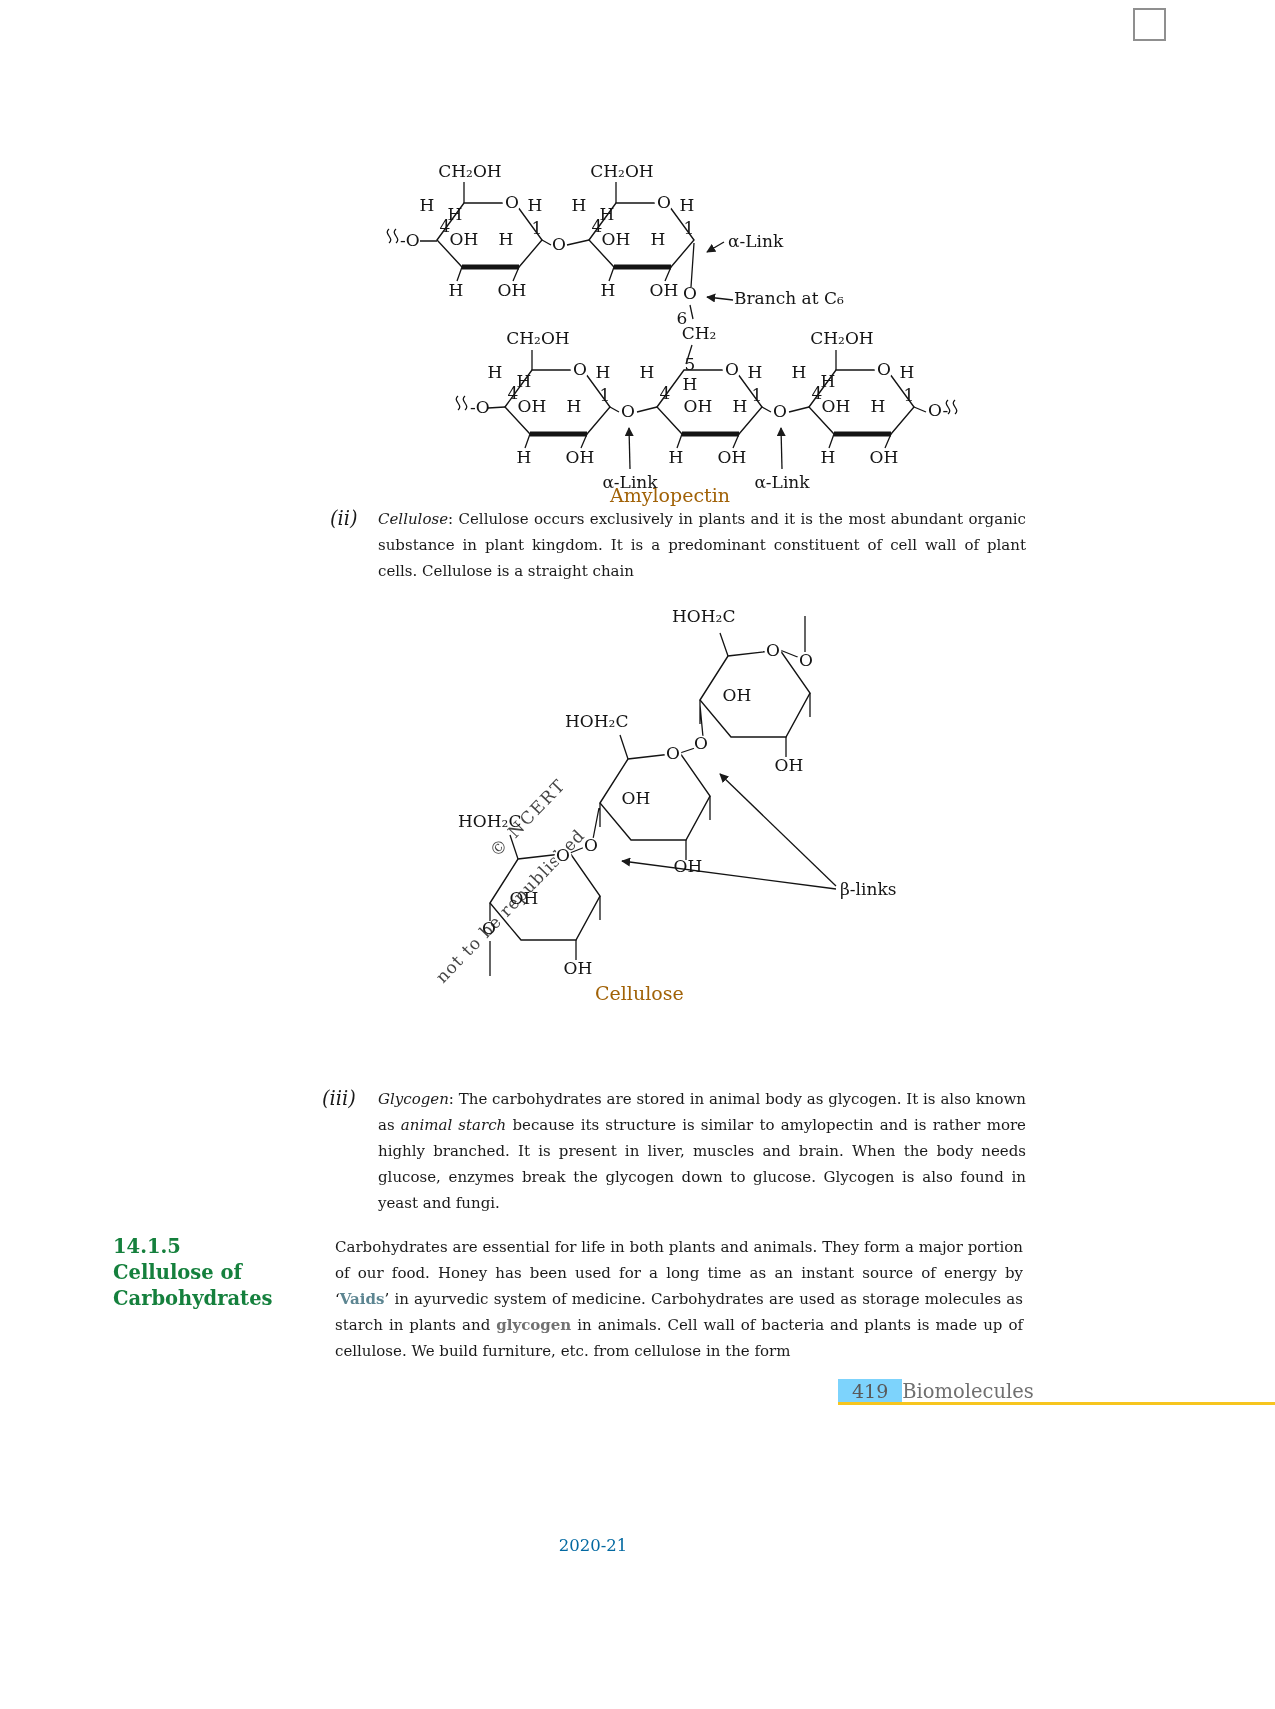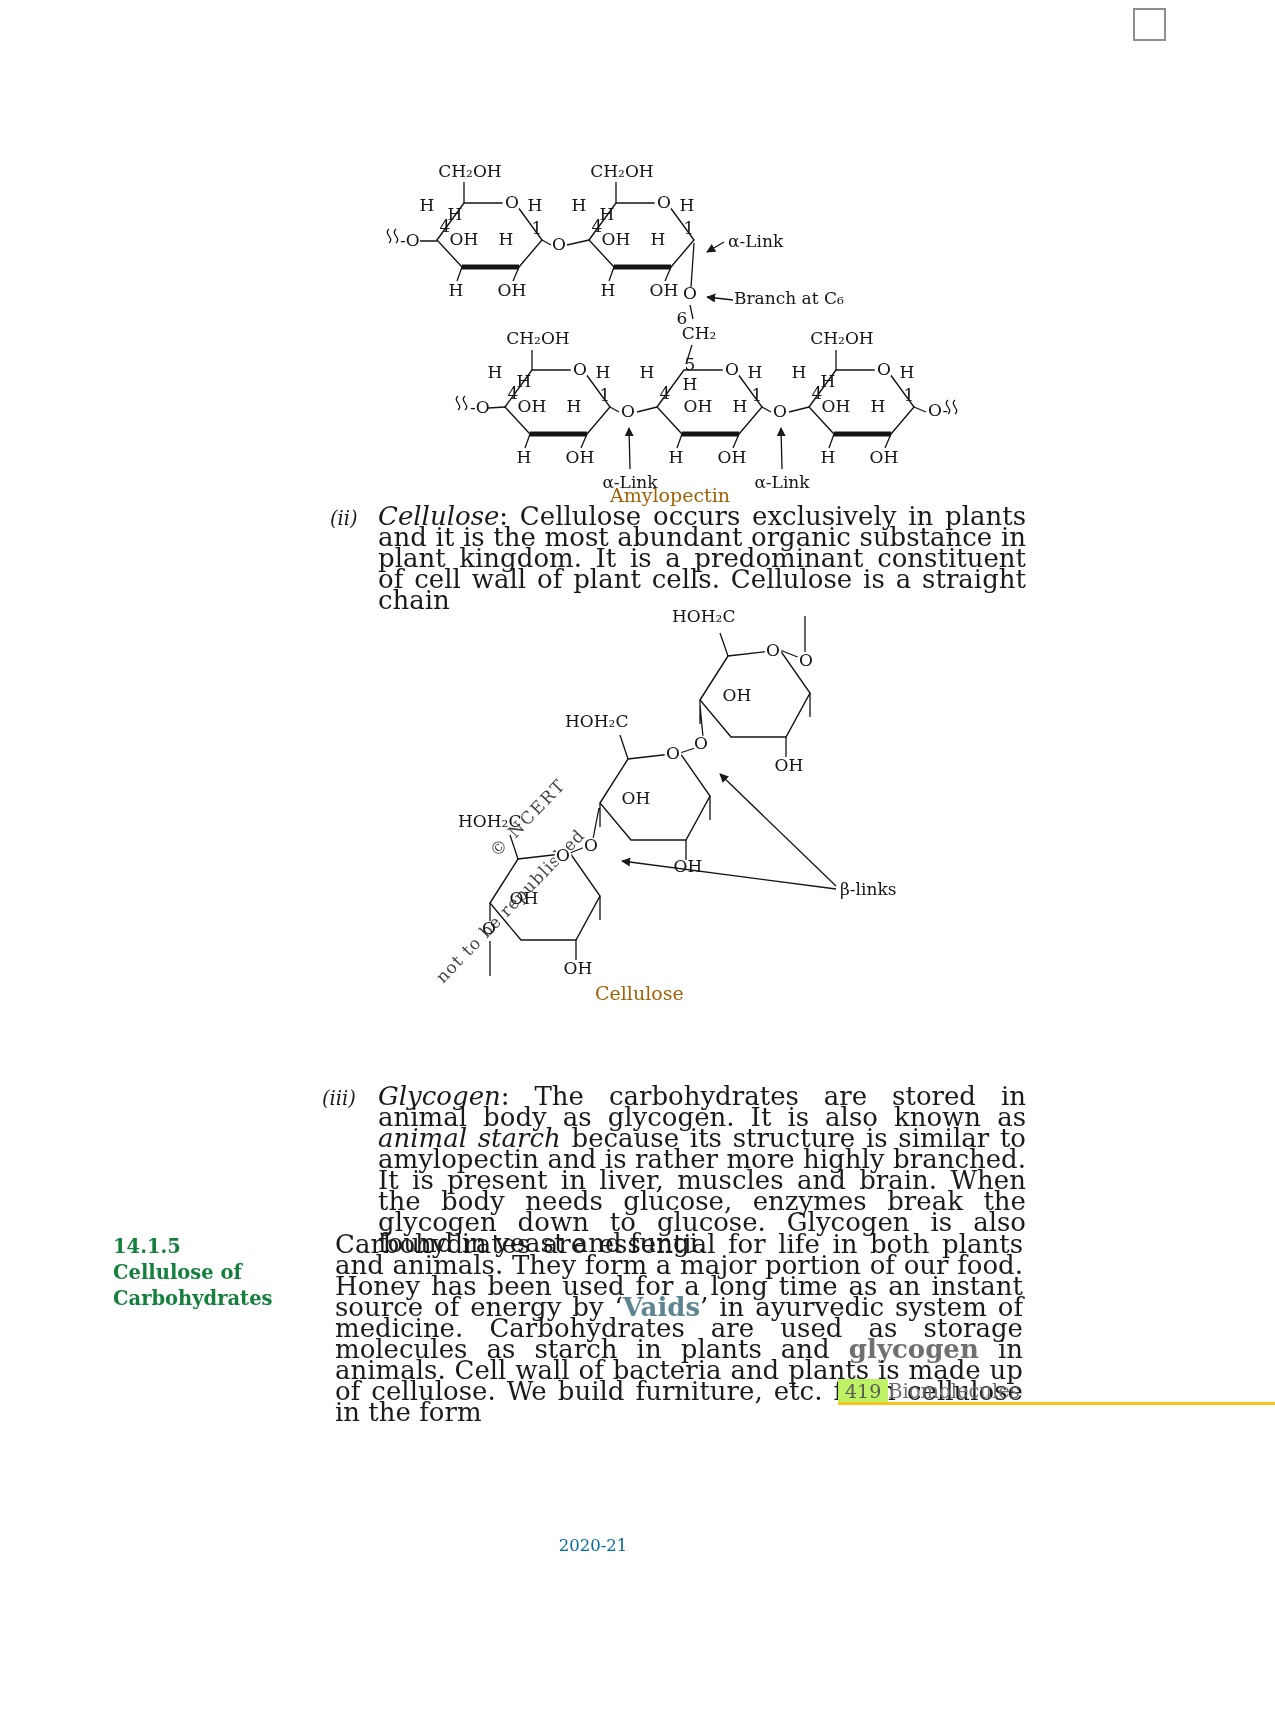--- a/index.html
+++ b/index.html
@@ -1,30 +1,30 @@
 <!DOCTYPE html>
 <html><head>
 <meta charset="utf-8">
 <style>
   *{margin:0;padding:0;box-sizing:border-box}
   html,body{background:#ffffff}
   #page{position:relative;width:1275px;height:1709px;background:#ffffff;overflow:hidden;
         font-family:"DejaVu Serif",serif;color:#1a1a1a}
   .abs{position:absolute}
   .corner{width:33px;height:33px;border:2px solid #8f8f8f;background:#fff}
-  .body-text{font-size:26px;line-height:21px;text-align:justify;color:#1a1a1a}
+  .body-text{font-size:15px;line-height:26px;text-align:justify;color:#1a1a1a}
   .item{display:flex}
   .mk{flex:none;font-size:19.5px;line-height:26px}
   .tx{flex:1}
   .caption{font-weight:normal;font-size:19px;color:#a16207}
   .bold{font-weight:bold;font-size:19.5px;line-height:26px;color:#15803d}
   .vaids{font-weight:bold;color:#5c8591}
   .glyco{font-weight:bold;color:#707070}
   .pagefoot{display:flex;align-items:baseline}
-  .badge{background:#bef264;color:#595959;font-size:19px;padding:1px 7px 2px;display:inline-block}
+  .badge{background:#7dd3fc;color:#595959;font-size:19px;padding:1px 14px 2px;display:inline-block}
   .chap{color:#6f6f6f;font-size:19.5px;}
   .rule{height:3px;background:#f7c51e}
   .year{font-size:16.5px;text-align:center;color:#0369a1}
   svg{overflow:visible}
   svg text{font-family:"DejaVu Serif",serif;font-size:17px;fill:#151515}
   svg .geo{stroke:#141414;stroke-width:1.4;fill:none}
   svg .thin{stroke:#141414;stroke-width:1.3;fill:none}
   svg .thick{stroke:#141414;stroke-width:5;fill:none}
   svg .mask{fill:#ffffff;stroke:none}
 </style>

